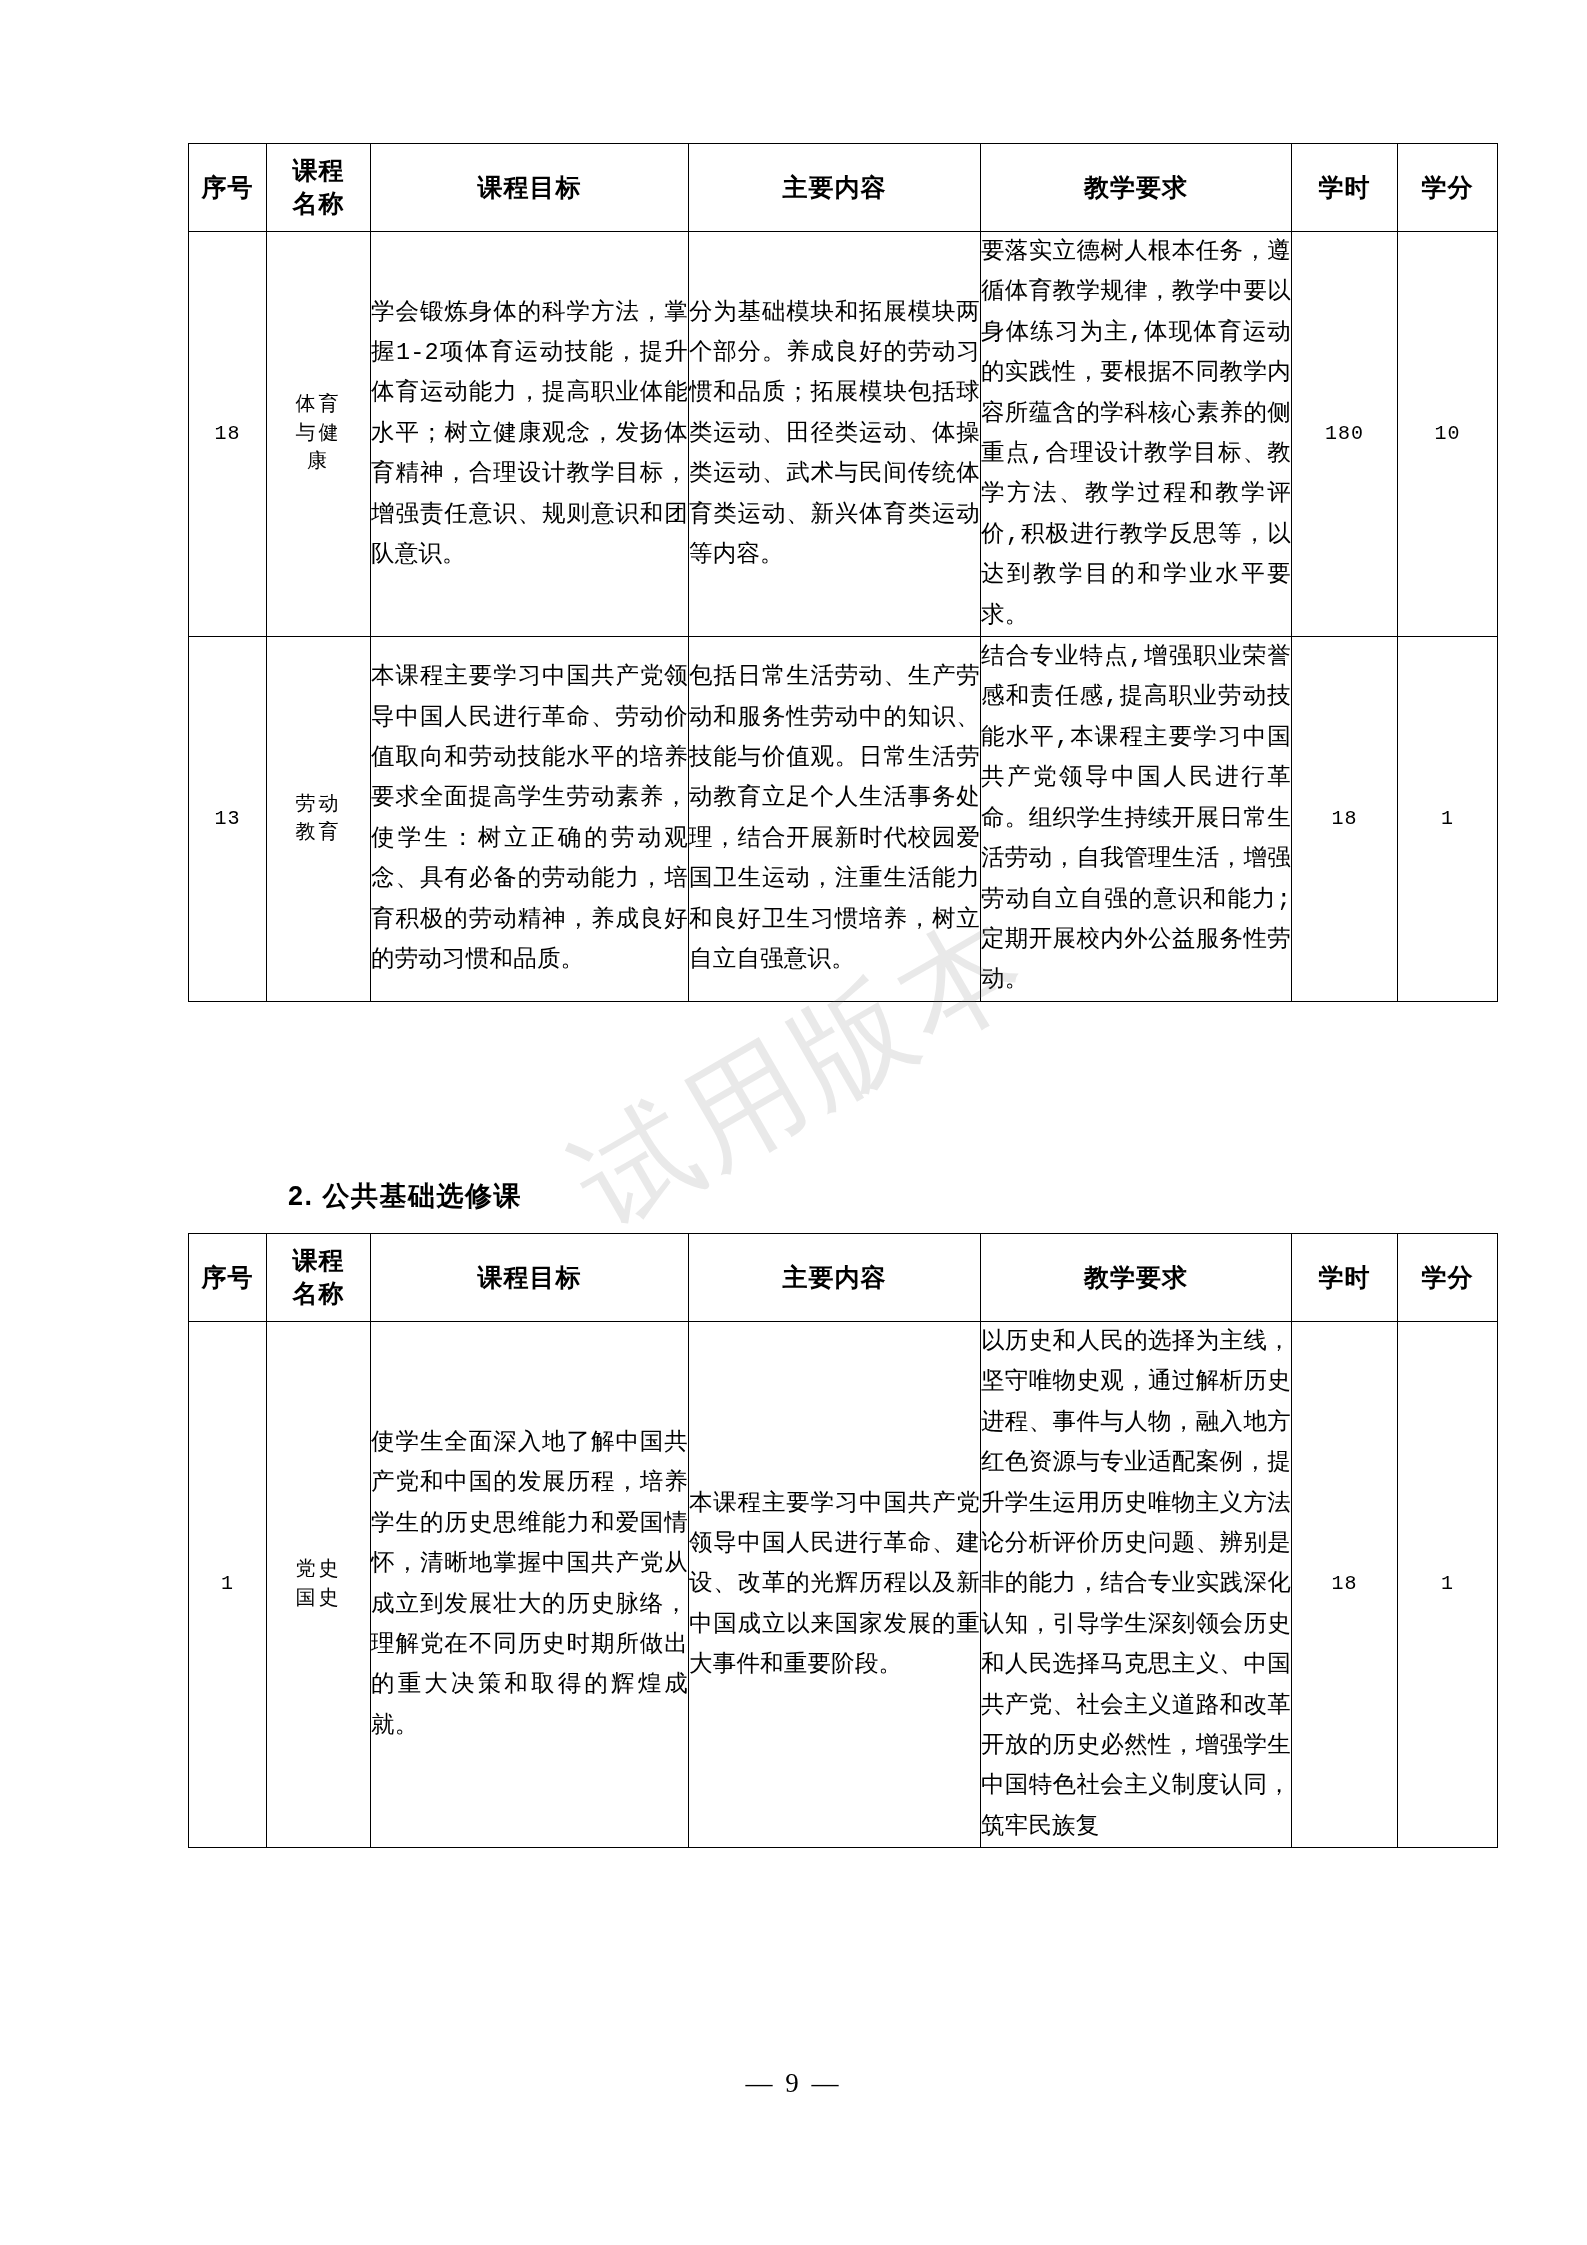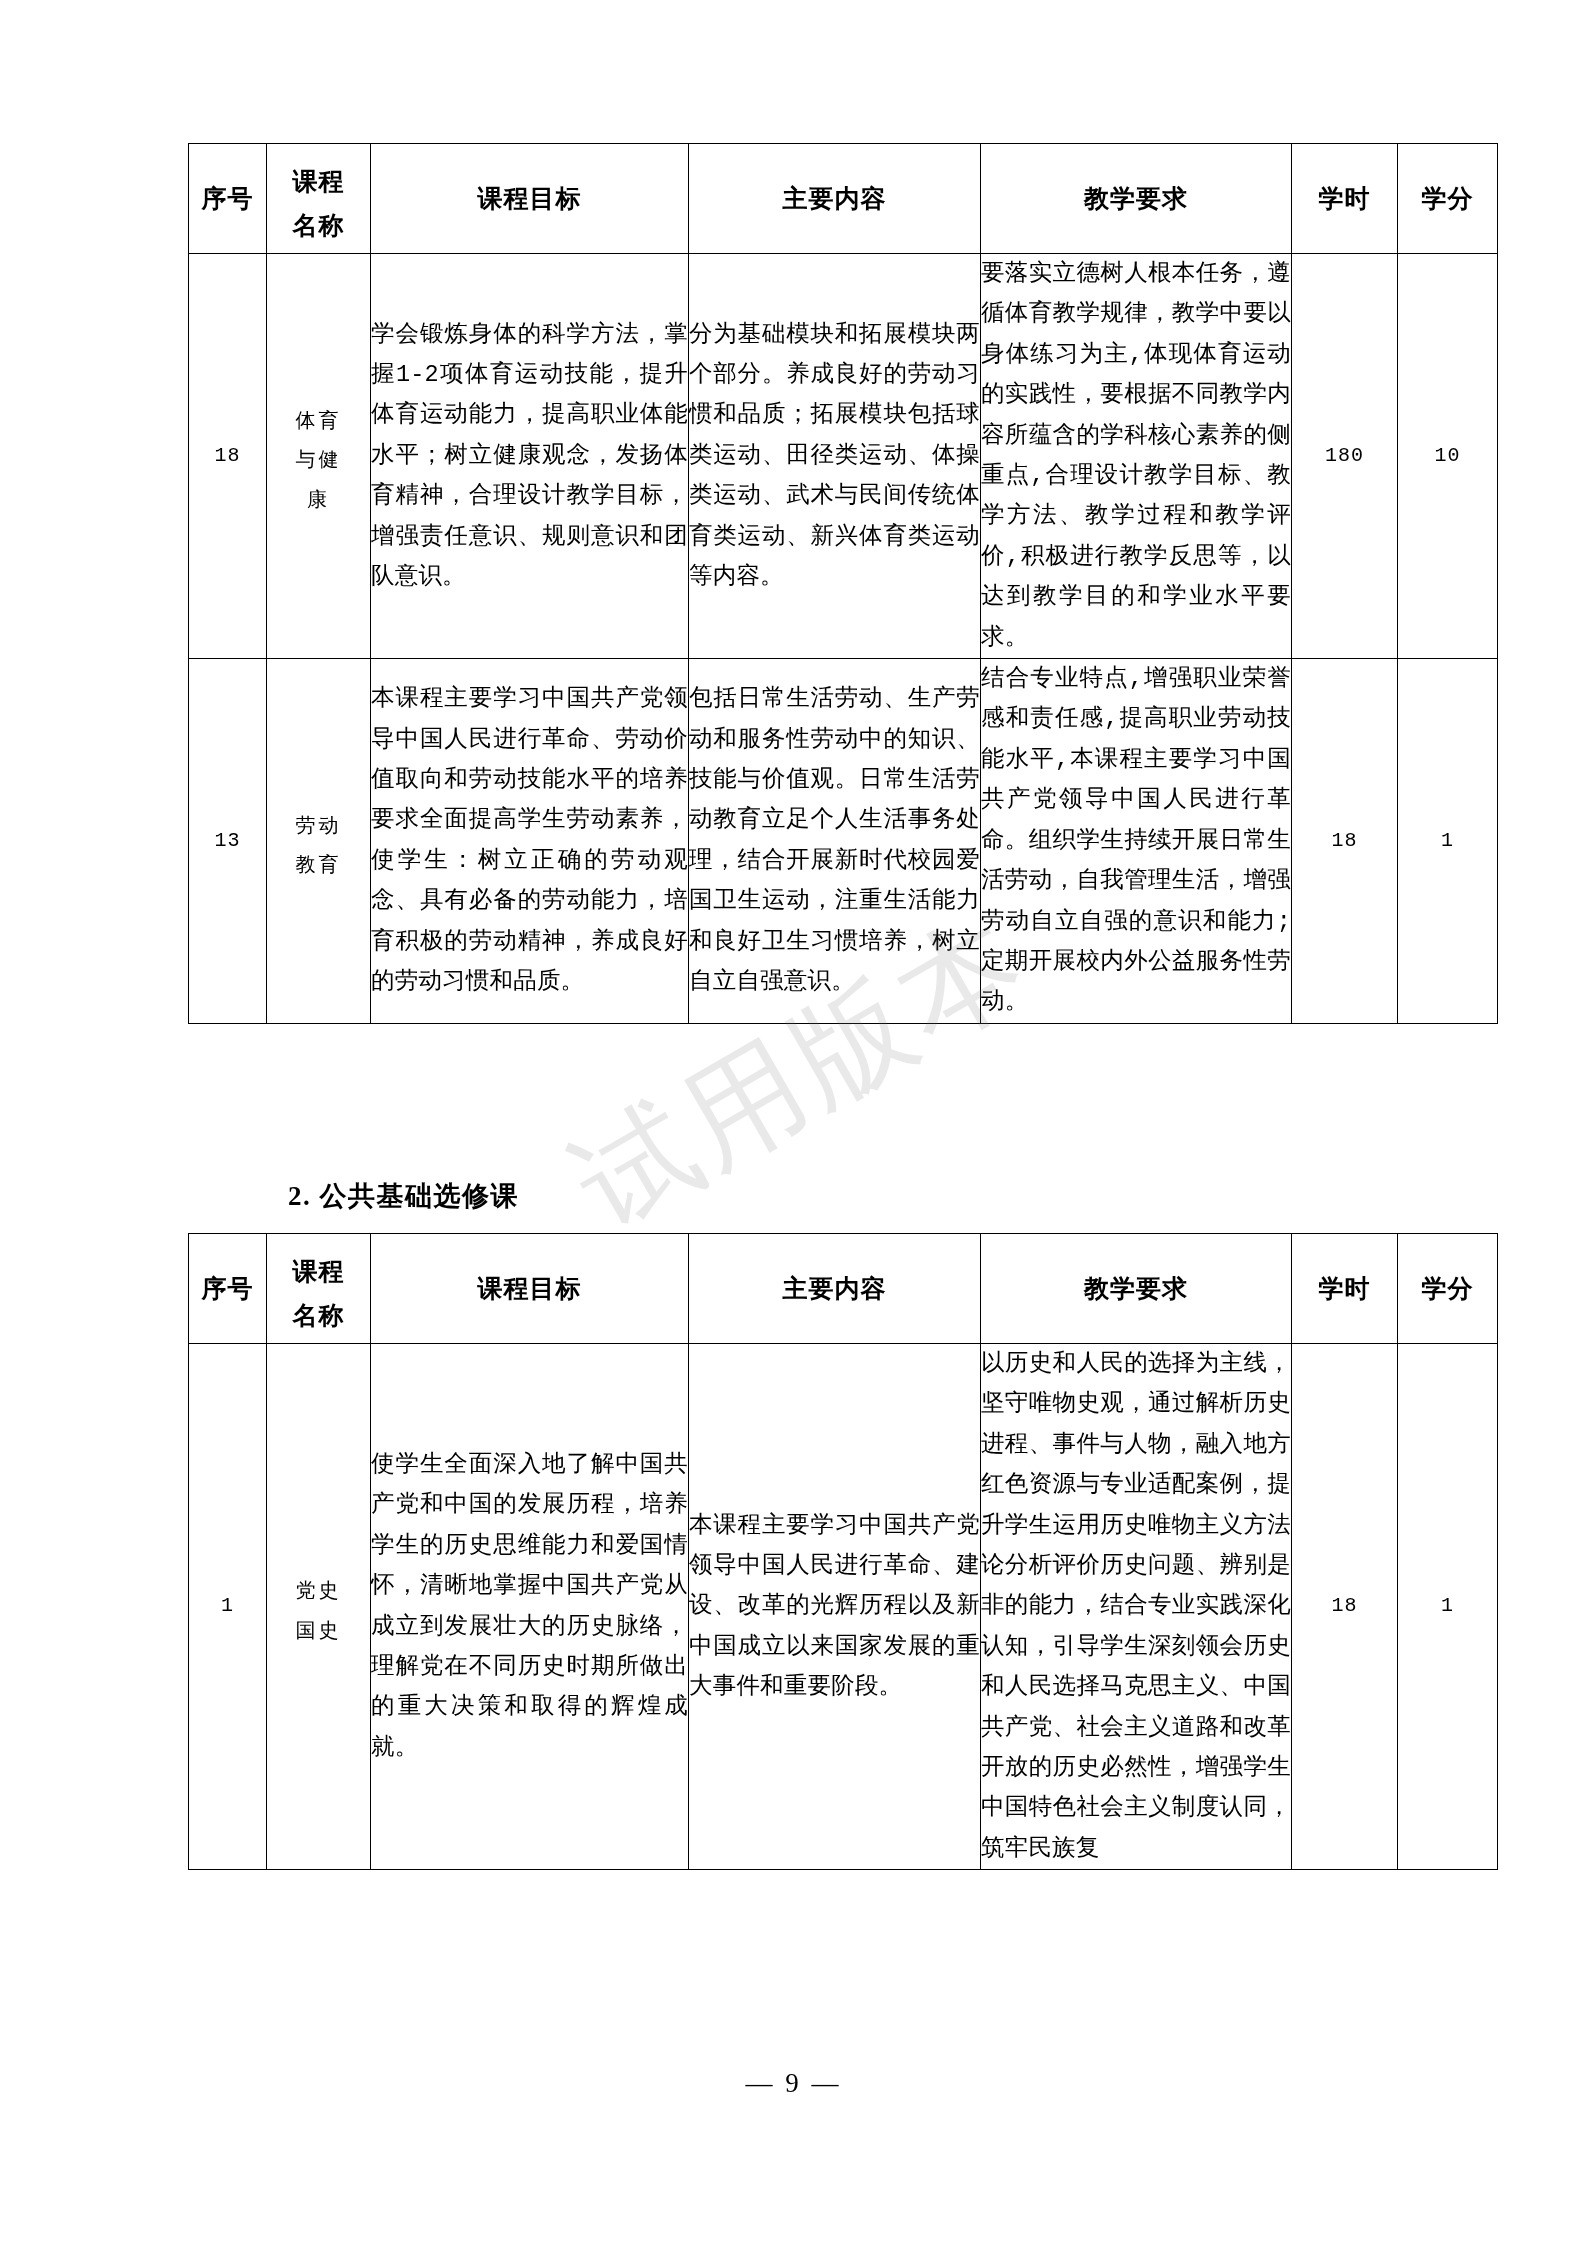--- a/index.html
+++ b/index.html
@@ -105,31 +105,31 @@
     line-height: 1.72;
     text-align: justify;
     text-align-last: left;
     padding: 14px 12px 14px 13px;
     letter-spacing: 0.2px;
     word-break: break-all;
   }
   td.cell-text.mid { vertical-align: middle; }
   td.cell-text.top { vertical-align: top; }
 
-  .jt { display: block; margin-top: 11px; }
+  .jt { display: block; }
 
   
   .section-heading {
     position: absolute;
     left: 288px;
     top: 1178px;
     font-size: 27px;
     font-weight: bold;
     letter-spacing: 1.5px;
-    font-family: Liberation Serif, serif;
+    font-family: Liberation Sans, sans-serif;
     z-index: 3;
     text-align: right;
   }
 
   
   .page-footer {
     position: absolute;
     left: 0;
     top: 2068px;
     width: 1587px;

